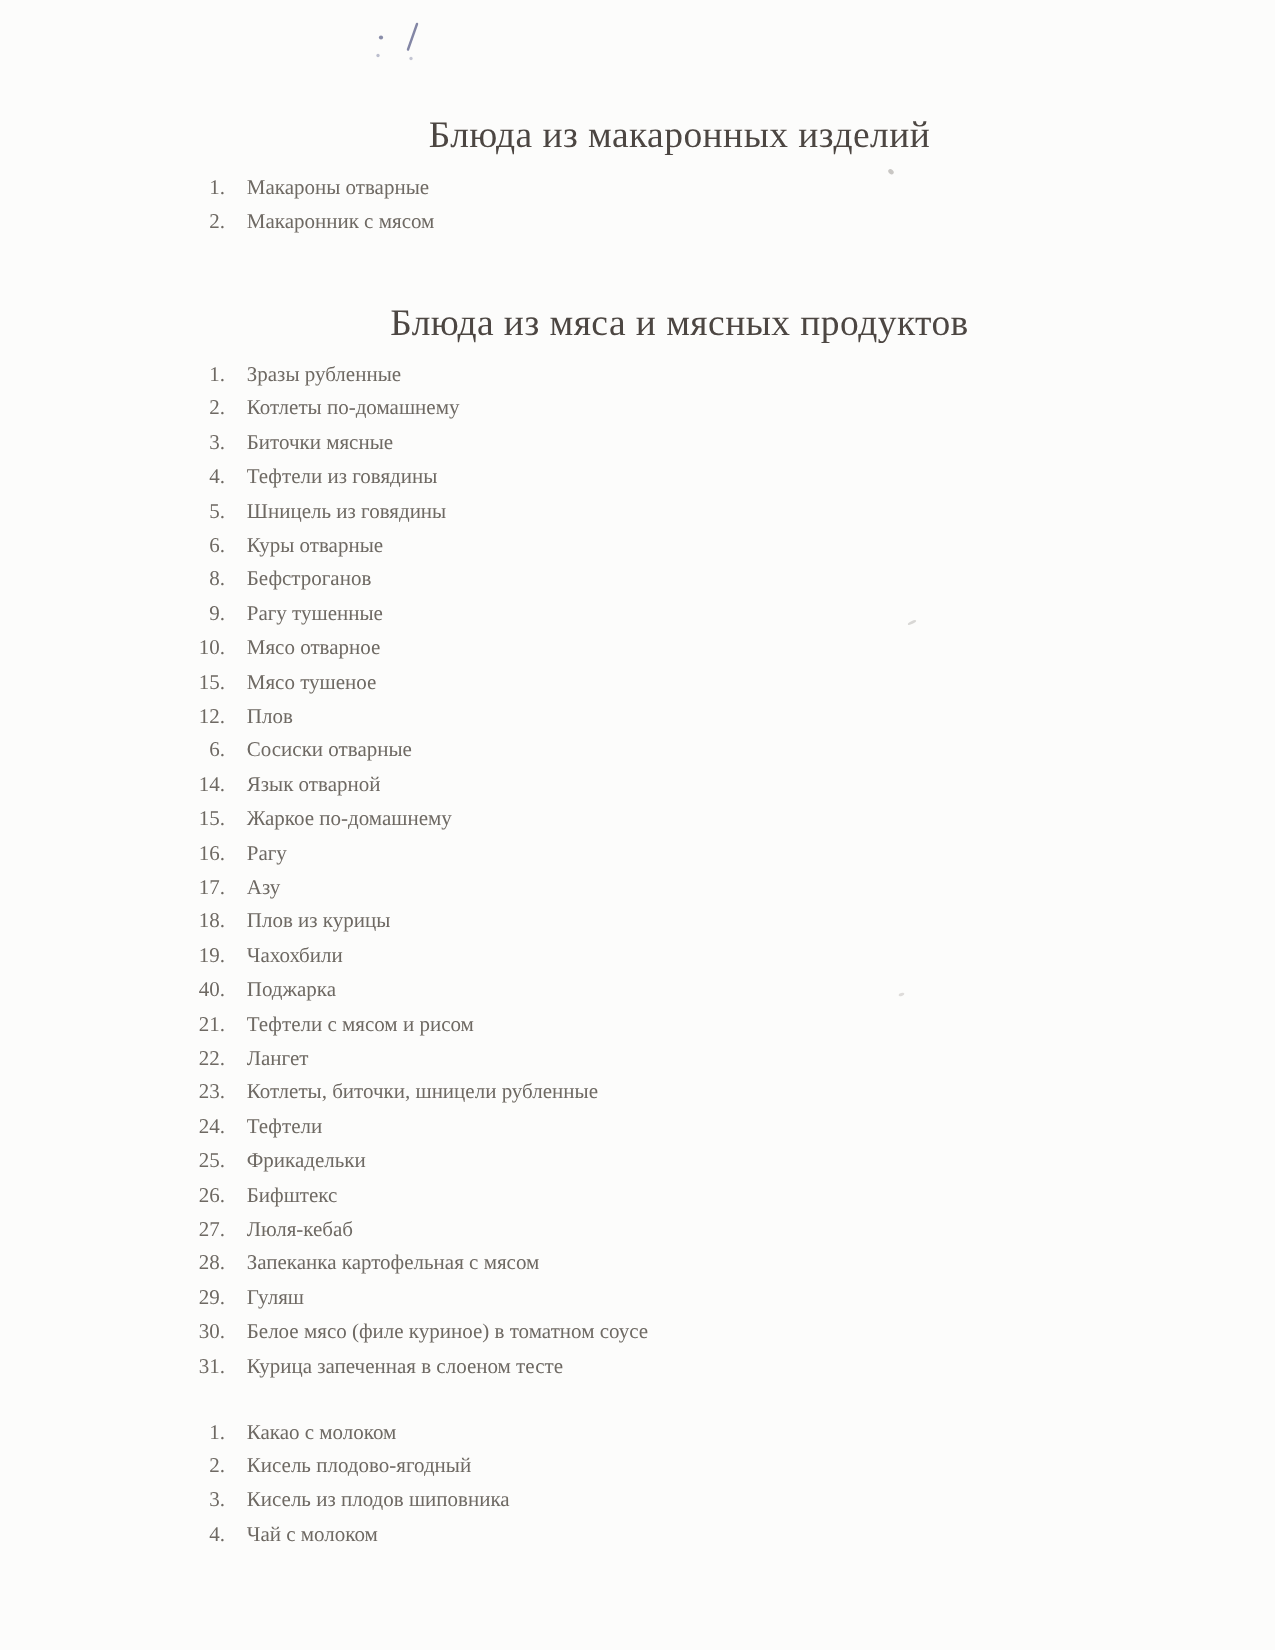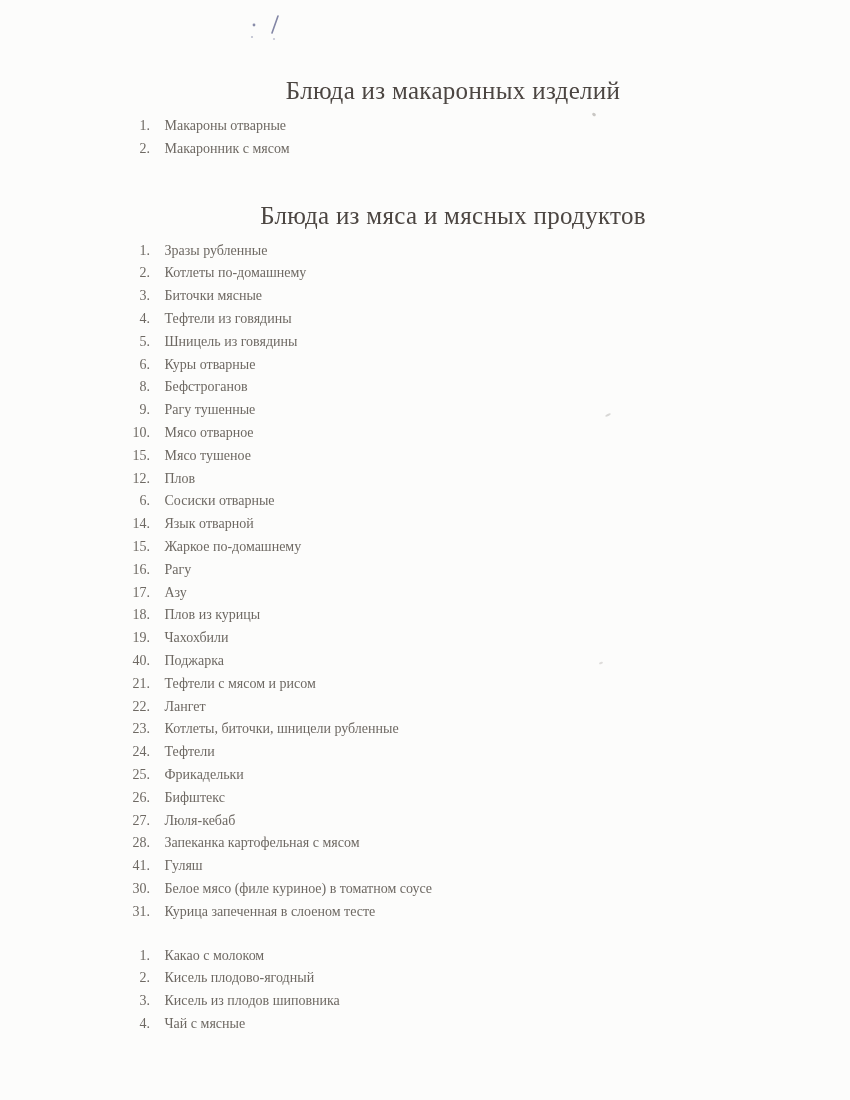--- a/index.html
+++ b/index.html
@@ -237,21 +237,21 @@
               <span class="dish-num">27.</span>
               <span class="dish-label">Люля-кебаб</span>
             </li>
 
             <li class="dish-item">
               <span class="dish-num">28.</span>
               <span class="dish-label">Запеканка картофельная с мясом</span>
             </li>
 
             <li class="dish-item">
-              <span class="dish-num">41.</span>
+              <span class="dish-num">29.</span>
               <span class="dish-label">Гуляш</span>
             </li>
 
             <li class="dish-item">
               <span class="dish-num">30.</span>
               <span class="dish-label">Белое мясо (филе куриное) в томатном соусе</span>
             </li>
 
             <li class="dish-item">
               <span class="dish-num">31.</span>
@@ -273,19 +273,19 @@
               <span class="dish-label">Кисель плодово-ягодный</span>
             </li>
 
             <li class="dish-item">
               <span class="dish-num">3.</span>
               <span class="dish-label">Кисель из плодов шиповника</span>
             </li>
 
             <li class="dish-item">
               <span class="dish-num">4.</span>
-              <span class="dish-label">Чай с мясные</span>
+              <span class="dish-label">Чай с молоком</span>
             </li>
           </ol>
       </section>
     </div>
 
 </div>
 
 </body></html>

